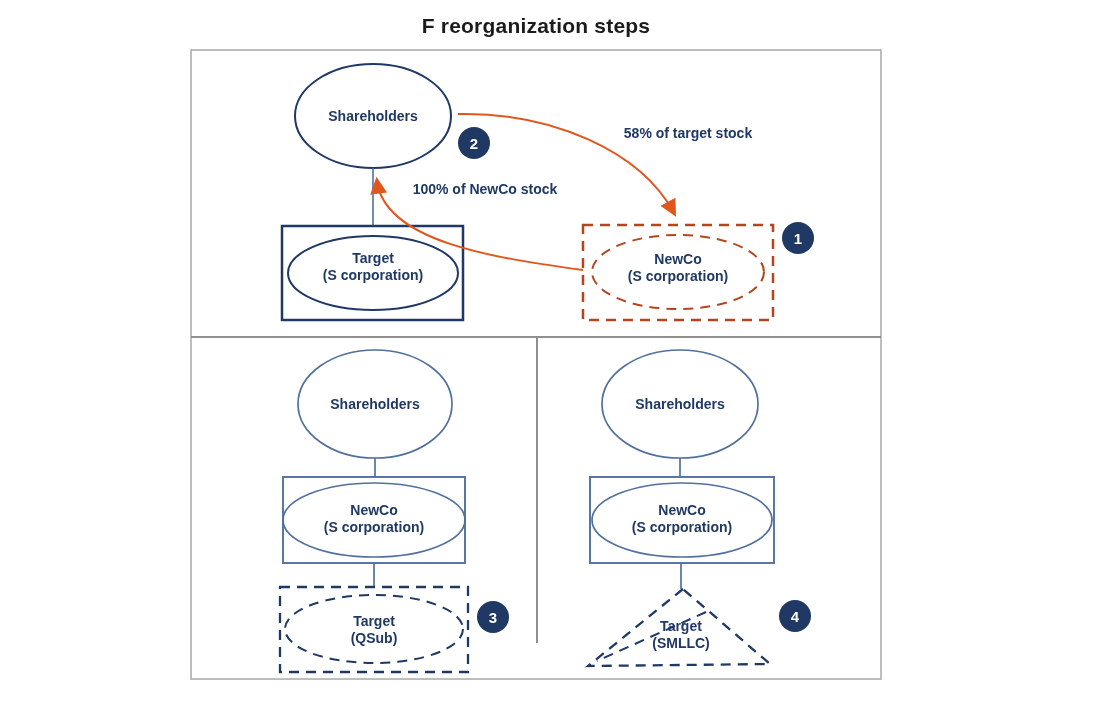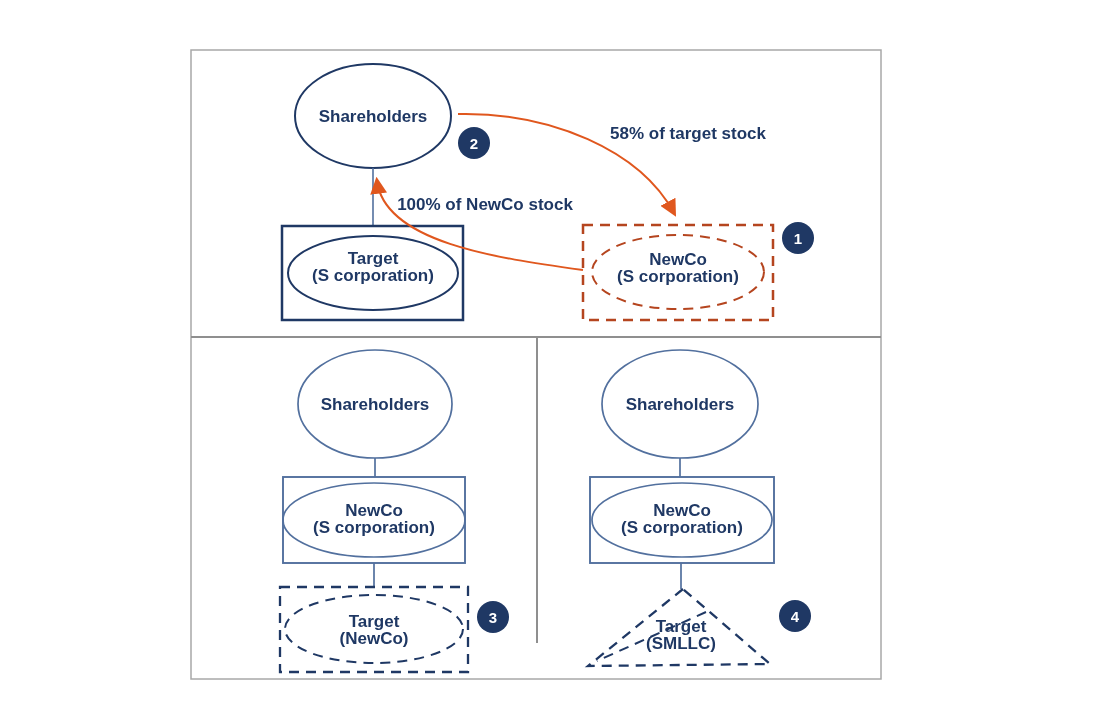--- a/index.html
+++ b/index.html
@@ -18,35 +18,36 @@
   .fill-white{fill:#ffffff;}
   .dashed{stroke-dasharray:10 7;}
   .arrowhead{fill:var(--orange);}
   
   .title{
     position:absolute;left:191px;top:14px;width:690px;text-align:center;
     font-size:21px;font-weight:700;color:var(--ink);letter-spacing:.2px;
   }
   .lbl{
     position:absolute;transform:translate(-50%,-50%);
-    color:var(--navy);font-size:17px;font-weight:700;line-height:17px;
+    color:var(--navy);font-size:14px;font-weight:700;line-height:17px;
     text-align:center;white-space:nowrap;
   }
   .badge{
     position:absolute;transform:translate(-50%,-50%);
     width:32px;height:32px;border-radius:50%;background:var(--navy);
     color:#ffffff;font-size:15px;font-weight:700;
     display:flex;align-items:center;justify-content:center;
   }
 </style>
 </head>
 <body>
 
 <div class="stage">
 
+  <div class="title">F reorganization steps</div>
 
   <svg width="1100" height="704" viewBox="0 0 1100 704">
     <defs>
       <marker id="arrow" viewBox="0 0 10 10" refX="7.5" refY="5" markerWidth="8.5" markerHeight="8.5" orient="auto-start-reverse">
         <path d="M0 0 L10 5 L0 10 z" class="arrowhead"></path>
       </marker>
     </defs>
 
     <rect x="191" y="50" width="690" height="629" stroke-width="1.5" class="s-frame"></rect>
     <line x1="191" y1="337" x2="881" y2="337" stroke-width="2" class="s-div"></line>
@@ -87,30 +88,30 @@
     <span style="display:block">Target</span>
     <span style="display:block">(S corporation)</span>
   </div>
 
   <div class="lbl" style="left:678px;top:268px">
     <span style="display:block">NewCo</span>
     <span style="display:block">(S corporation)</span>
   </div>
 
   <div class="lbl" style="left:688px;top:133px">58% of target stock</div>
-  <div class="lbl" style="left:485px;top:204px">100% of NewCo stock</div>
+  <div class="lbl" style="left:485px;top:189px">100% of NewCo stock</div>
 
   <div class="lbl" style="left:375px;top:404px">Shareholders</div>
   <div class="lbl" style="left:374px;top:519px">
     <span style="display:block">NewCo</span>
     <span style="display:block">(S corporation)</span>
   </div>
   <div class="lbl" style="left:374px;top:630px">
     <span style="display:block">Target</span>
-    <span style="display:block">(NewCo)</span>
+    <span style="display:block">(QSub)</span>
   </div>
 
   <div class="lbl" style="left:680px;top:404px">Shareholders</div>
   <div class="lbl" style="left:682px;top:519px">
     <span style="display:block">NewCo</span>
     <span style="display:block">(S corporation)</span>
   </div>
   <div class="lbl" style="left:681px;top:635px">
     <span style="display:block">Target</span>
     <span style="display:block">(SMLLC)</span>

